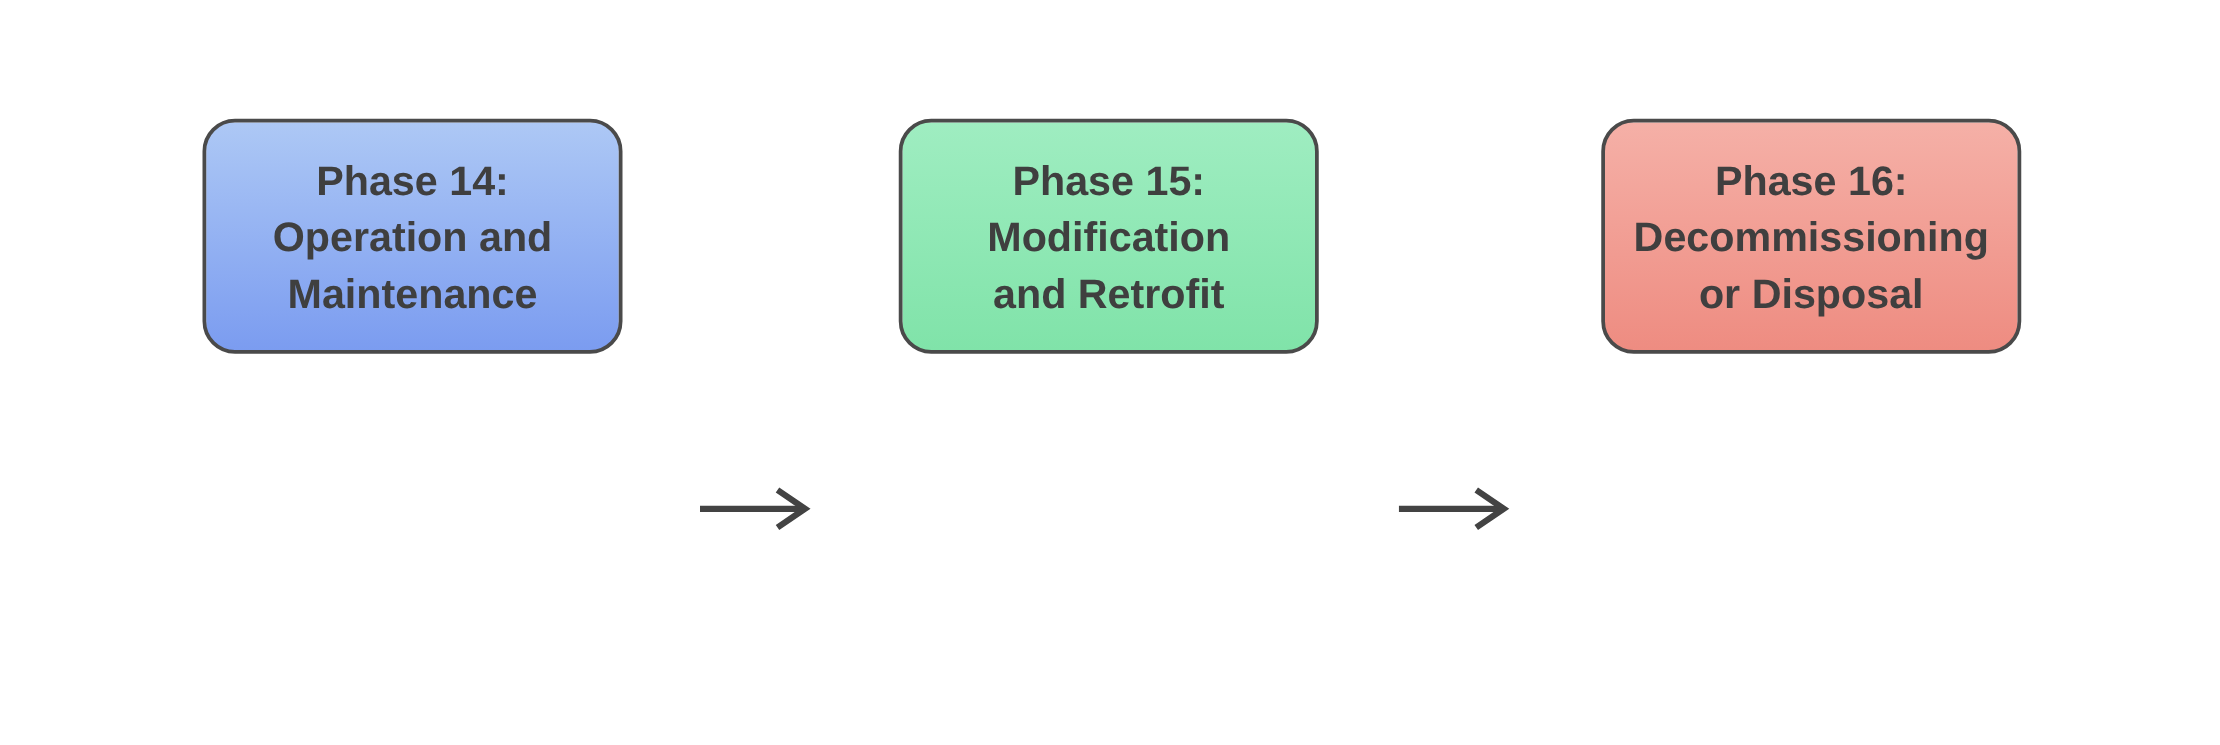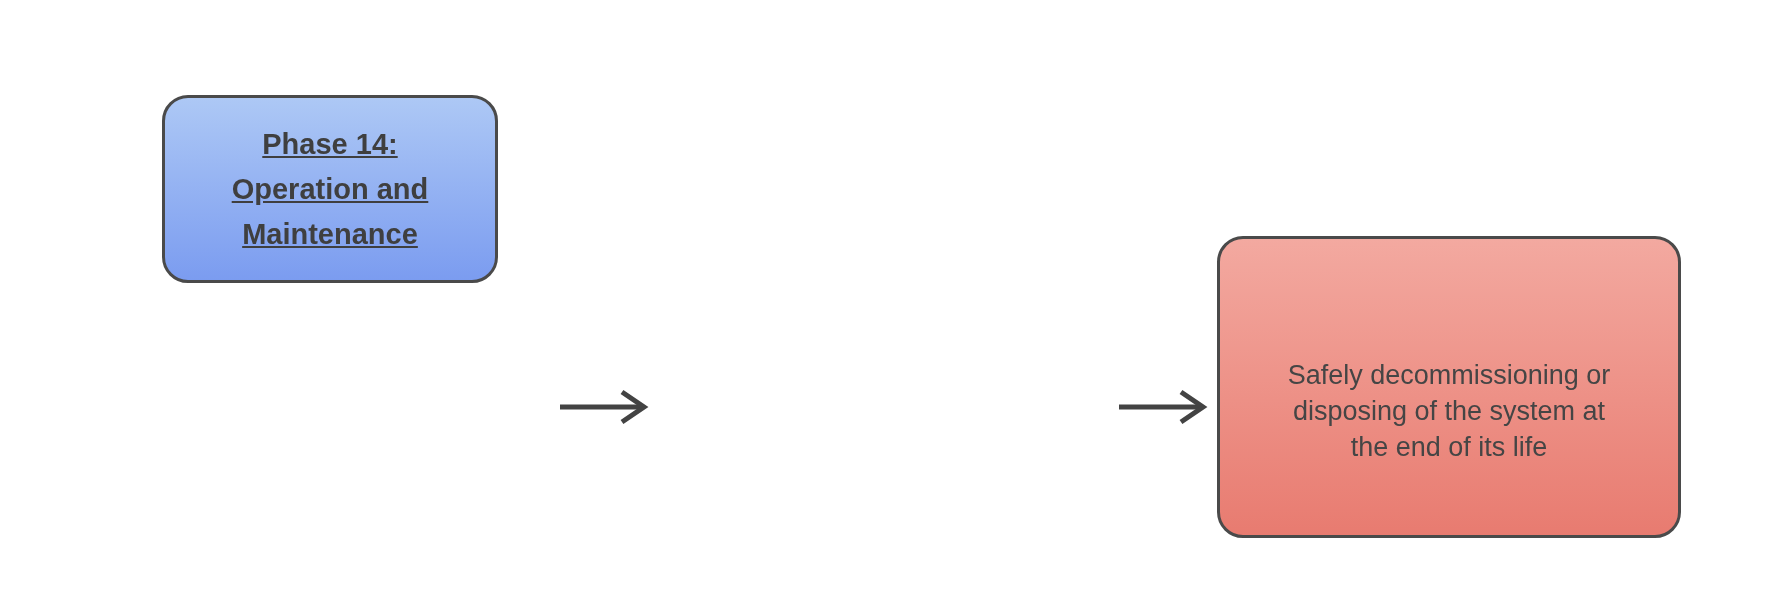--- a/index.html
+++ b/index.html
@@ -47,26 +47,25 @@
     border-radius: 26px;
     background: linear-gradient(180deg, var(--header-top, #ddd), var(--header-bottom, #aaa));
     z-index: 2;
     display: flex;
     align-items: center;
     justify-content: center;
   }
   .node-title {
     white-space: pre-line;
     text-align: center;
-    font-size: 29px;
+    font-size: 33px;
     line-height: 45px;
     font-weight: 700;
     color: var(--title-color, #3f3f3f);
     width: 100%;
-    text-decoration: underline;
   }
   .node-desc-area {
     position: absolute;
     left: 0;
     top: 47px;
     right: 0;
     bottom: 0;
     display: flex;
     align-items: center;
     justify-content: center;
@@ -105,32 +104,35 @@
   </div>
 
   <div class="flow-arrow a0">
     <svg width="92" height="40" viewBox="0 0 92 40">
       <line x1="0" y1="20" x2="84" y2="20" stroke-width="5" fill="none"></line>
       <polyline points="62,5 84,20 62,35" stroke-width="5" fill="none" stroke-linejoin="miter"></polyline>
     </svg>
   </div>
 
   <div class="phase-group g1" style="--header-top: #9fedc1; --header-bottom: #80e3a9; --body-top: #9debbf; --body-bottom: #72db9b;">
+    <div class="node-header">
+      <div class="node-title">Phase 15:
+Modification
+and Retrofit</div>
+    </div>
   </div>
 
   <div class="flow-arrow a1">
     <svg width="92" height="40" viewBox="0 0 92 40">
       <line x1="0" y1="20" x2="84" y2="20" stroke-width="5" fill="none"></line>
       <polyline points="62,5 84,20 62,35" stroke-width="5" fill="none" stroke-linejoin="miter"></polyline>
     </svg>
   </div>
 
   <div class="phase-group g2" style="--header-top: #f5b0a7; --header-bottom: #ee8c81; --body-top: #f3a9a0; --body-bottom: #e87b70;">
-    <div class="node-body">
-      <div class="node-desc-area">
-        <div class="node-desc">Safely decommissioning or
-disposing of the system at
-the end of its life</div>
-      </div>
+    <div class="node-header">
+      <div class="node-title">Phase 16:
+Decommissioning
+or Disposal</div>
     </div>
   </div>
 
 </div>
 
 </body></html>

